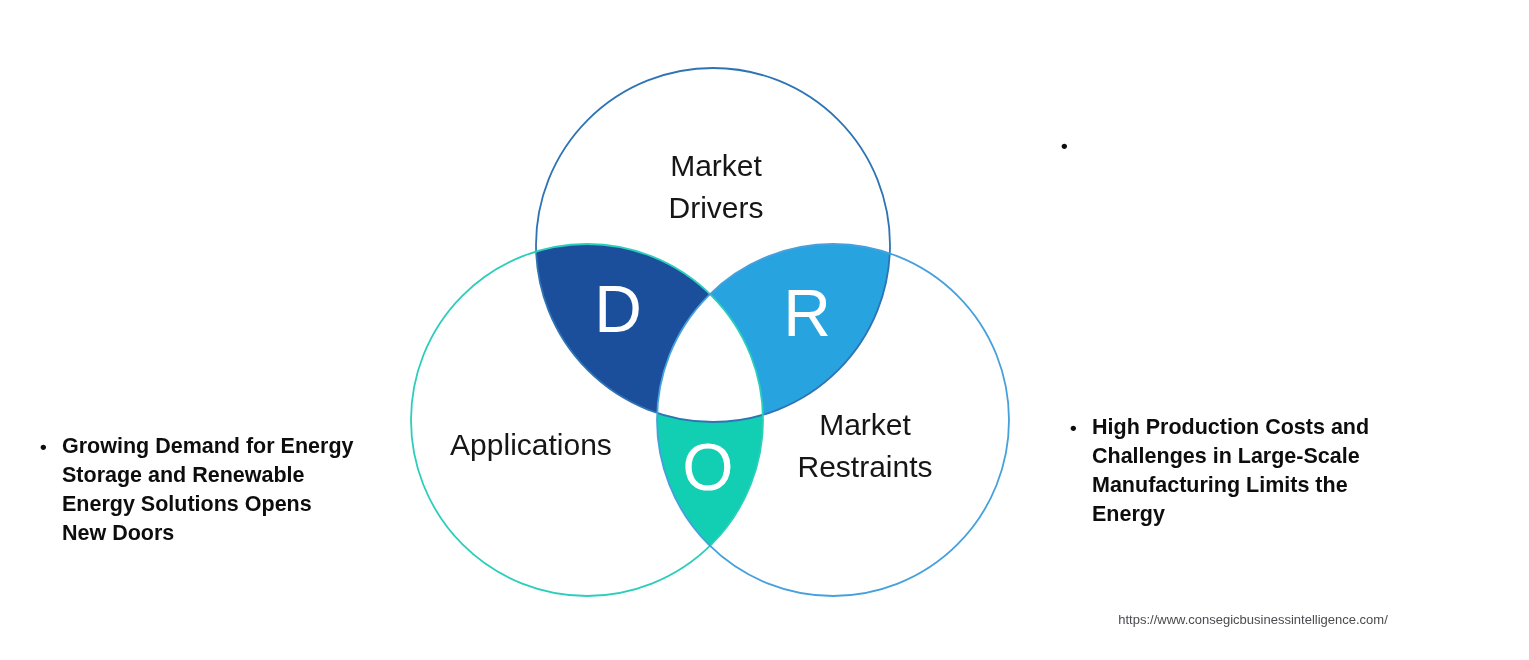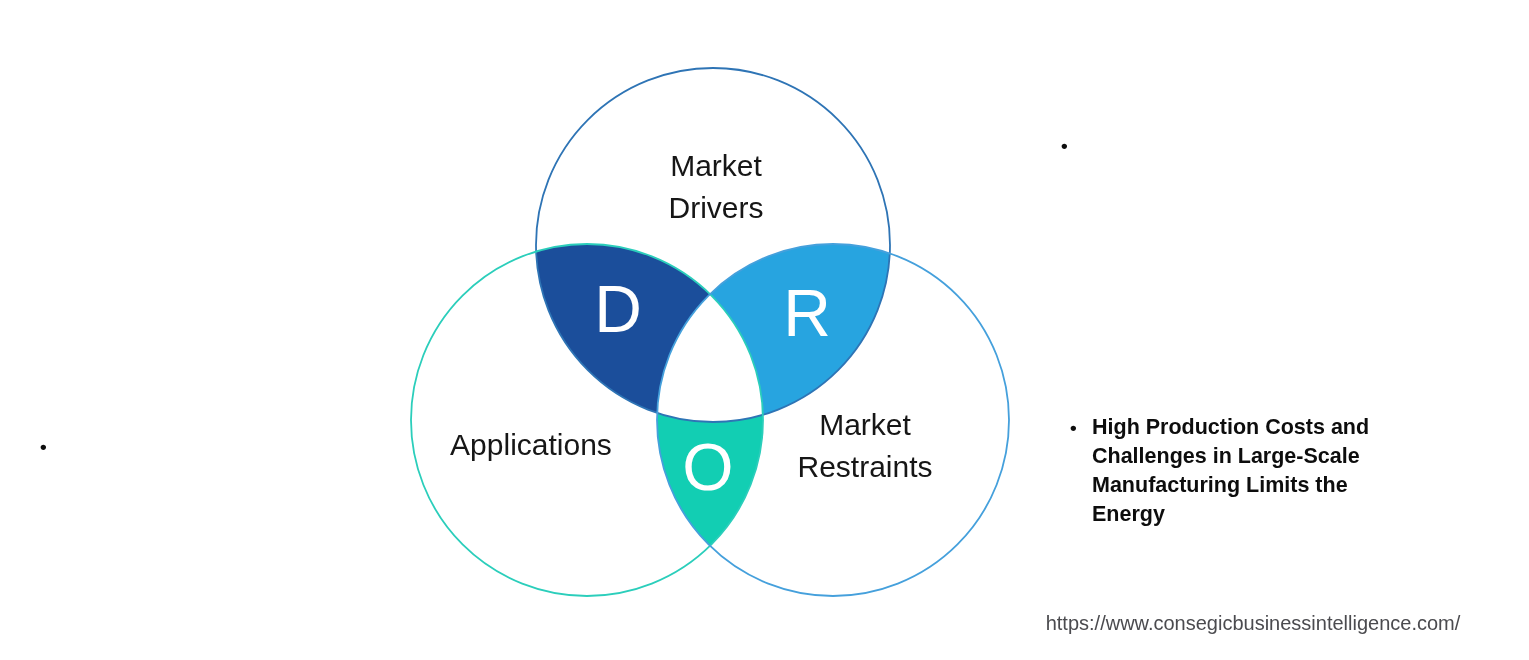--- a/index.html
+++ b/index.html
@@ -44,21 +44,21 @@
     font-size: 19px;
     line-height: 29px;
   }
   .bullet-text { white-space: pre-line; }
   .footer-url {
     position: absolute;
     left: 1018px;
     top: 612px;
     width: 470px;
     text-align: center;
-    font-size: 20px;
+    font-size: 13px;
     font-weight: 400;
     color: #4b4b4f;
   }
 </style>
 </head>
 <body>
 
 <div class="page">
 
   <svg class="venn-svg" viewBox="0 0 1529 660">
@@ -93,20 +93,24 @@
   </svg>
 
   <div class="circle-label" style="left:616px; top:145px; width:200px;">Market
 Drivers</div>
   <div class="circle-label" style="left:431px; top:424px; width:200px;">Applications</div>
   <div class="circle-label" style="left:765px; top:404px; width:200px;">Market
 Restraints</div>
 
   <div class="bullet-block" style="left:40px; top:432px; width:350px;">
     <span class="bullet-marker">•</span>
+    <span class="bullet-text">Growing Demand for Energy
+Storage and Renewable
+Energy Solutions Opens
+New Doors</span>
   </div>
 
   <div class="bullet-block" style="left:1061px; top:131px; width:420px;">
     <span class="bullet-marker">•</span>
   </div>
 
   <div class="bullet-block" style="left:1070px; top:413px; width:400px;">
     <span class="bullet-marker">•</span>
     <span class="bullet-text">High Production Costs and
 Challenges in Large-Scale

